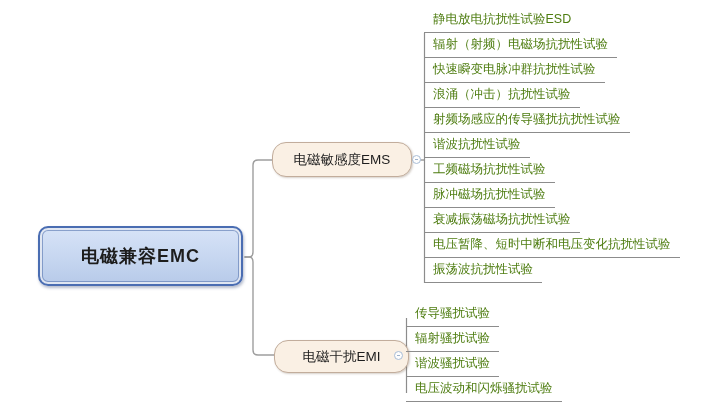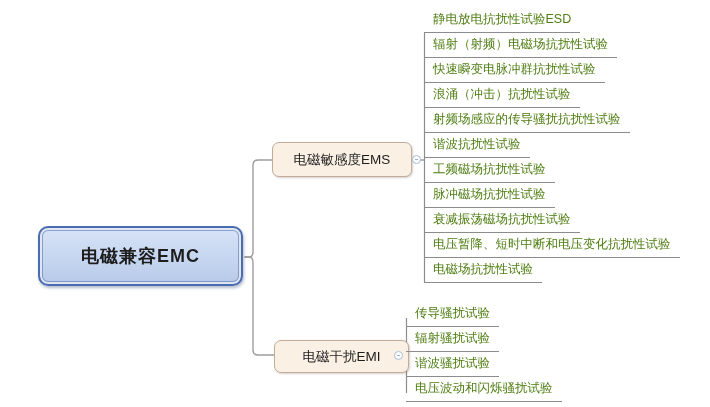--- a/index.html
+++ b/index.html
@@ -20,21 +20,21 @@
   .root-node{
     position:absolute; left:38px; top:226px; width:205px; height:60px;
     background:linear-gradient(180deg,var(--root-fill-top) 0%,#c6d6f0 55%,var(--root-fill-bot) 100%);
     border:2px solid var(--root-border); border-radius:10px;
     box-shadow: inset 0 0 0 2px rgba(255,255,255,.75), inset 0 0 0 3px rgba(95,125,180,.65), 1px 2px 3px rgba(40,60,110,.35);
     display:flex; align-items:center; justify-content:center;
     font-size:18px; font-weight:bold; letter-spacing:1px; box-sizing:border-box;
   }
   .branch-node{
     position:absolute; background:var(--branch-fill);
-    border:1px solid var(--branch-border); border-radius:7px;
+    border:1px solid var(--branch-border); border-radius:14px;
     box-shadow:1px 1px 2px rgba(120,100,80,.3);
     display:flex; align-items:center; justify-content:center;
     font-size:13.5px; box-sizing:border-box;
   }
   .branch-ems{left:272px; top:142px; width:140px; height:35px;}
   .branch-emi{left:274px; top:340px; width:135px; height:33px;}
 
   .handle{
     position:absolute; width:7px; height:7px; border:1px solid #a9bdd6;
     border-radius:50%; background:#fdfdfd;
@@ -95,21 +95,21 @@
       <div class="leaf">静电放电抗扰性试验ESD</div>
       <div class="leaf">辐射（射频）电磁场抗扰性试验</div>
       <div class="leaf">快速瞬变电脉冲群抗扰性试验</div>
       <div class="leaf">浪涌（冲击）抗扰性试验</div>
       <div class="leaf">射频场感应的传导骚扰抗扰性试验</div>
       <div class="leaf">谐波抗扰性试验</div>
       <div class="leaf">工频磁场抗扰性试验</div>
       <div class="leaf">脉冲磁场抗扰性试验</div>
       <div class="leaf">衰减振荡磁场抗扰性试验</div>
       <div class="leaf">电压暂降、短时中断和电压变化抗扰性试验</div>
-      <div class="leaf">电磁场抗扰性试验</div>
+      <div class="leaf">振荡波抗扰性试验</div>
     </div>
   <div class="leaf-list leaf-list-emi">
       <div class="leaf">传导骚扰试验</div>
       <div class="leaf">辐射骚扰试验</div>
       <div class="leaf">谐波骚扰试验</div>
       <div class="leaf">电压波动和闪烁骚扰试验</div>
     </div>
 
 </div>
 

